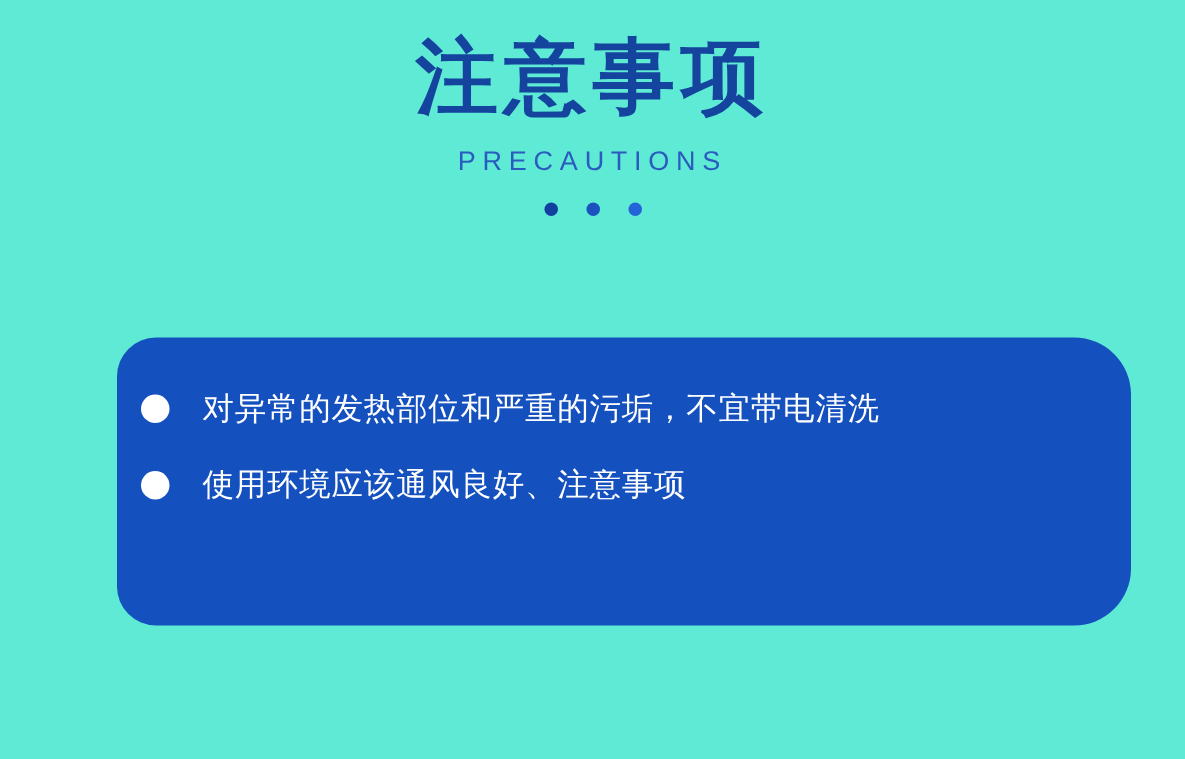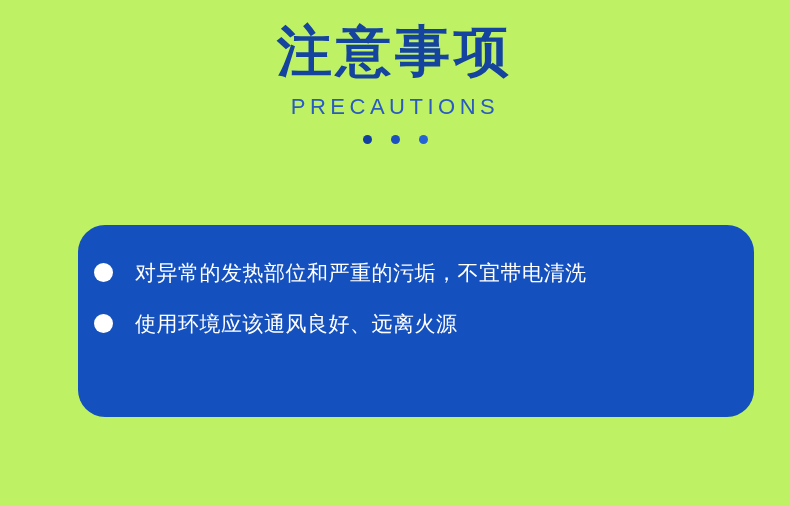--- a/index.html
+++ b/index.html
@@ -12,21 +12,21 @@
     background: #ffffff;
     font-family: "Liberation Sans", "DejaVu Sans", sans-serif;
     overflow: hidden;
     position: relative;
   }
 
   .page {
     position: relative;
     width: 790px;
     height: 506px;
-    background: #bef264;
+    background: #5eead4;
   }
 
   
   .header {
     position: absolute;
     top: 0;
     left: 0;
     width: 790px;
     text-align: center;
   }
@@ -38,21 +38,21 @@
     line-height: 62px;
     font-weight: 700;
     letter-spacing: 4px;
     color: #14449e;
     font-family: "Liberation Sans", "DejaVu Sans", sans-serif;
   }
 
   .subtitle {
     margin: 0;
     padding-top: 12px;
-    font-size: 22px;
+    font-size: 18px;
     line-height: 26px;
     font-weight: 400;
     letter-spacing: 4.5px;
     color: #2a5bbf;
     font-family: "Liberation Sans", "DejaVu Sans", sans-serif;
   }
 
   .dots {
     margin: 0;
     padding-top: 15px;
@@ -75,21 +75,20 @@
     top: 225px;
     width: 676px;
     height: 192px;
     background: #1450be;
     border-top-left-radius: 26px;
     border-top-right-radius: 38px;
     border-bottom-right-radius: 38px;
     border-bottom-left-radius: 26px;
     box-sizing: border-box;
     padding: 22px 0 0 0;
-    border-radius: 27px;
   }
 
   .bullet-list {
     list-style: none;
     margin: 0;
     padding: 0;
   }
 
   .bullet-item {
     display: flex;
@@ -133,18 +132,18 @@
   </div>
 
   <div class="card">
     <ul class="bullet-list">
       <li class="bullet-item">
         <span class="bullet-marker"></span>
         <span class="bullet-text">对异常的发热部位和严重的污垢，不宜带电清洗</span>
       </li>
       <li class="bullet-item">
         <span class="bullet-marker"></span>
-        <span class="bullet-text">使用环境应该通风良好、远离火源</span>
+        <span class="bullet-text">使用环境应该通风良好、注意事项</span>
       </li>
     </ul>
   </div>
 
 </div>
 
 </body></html>

